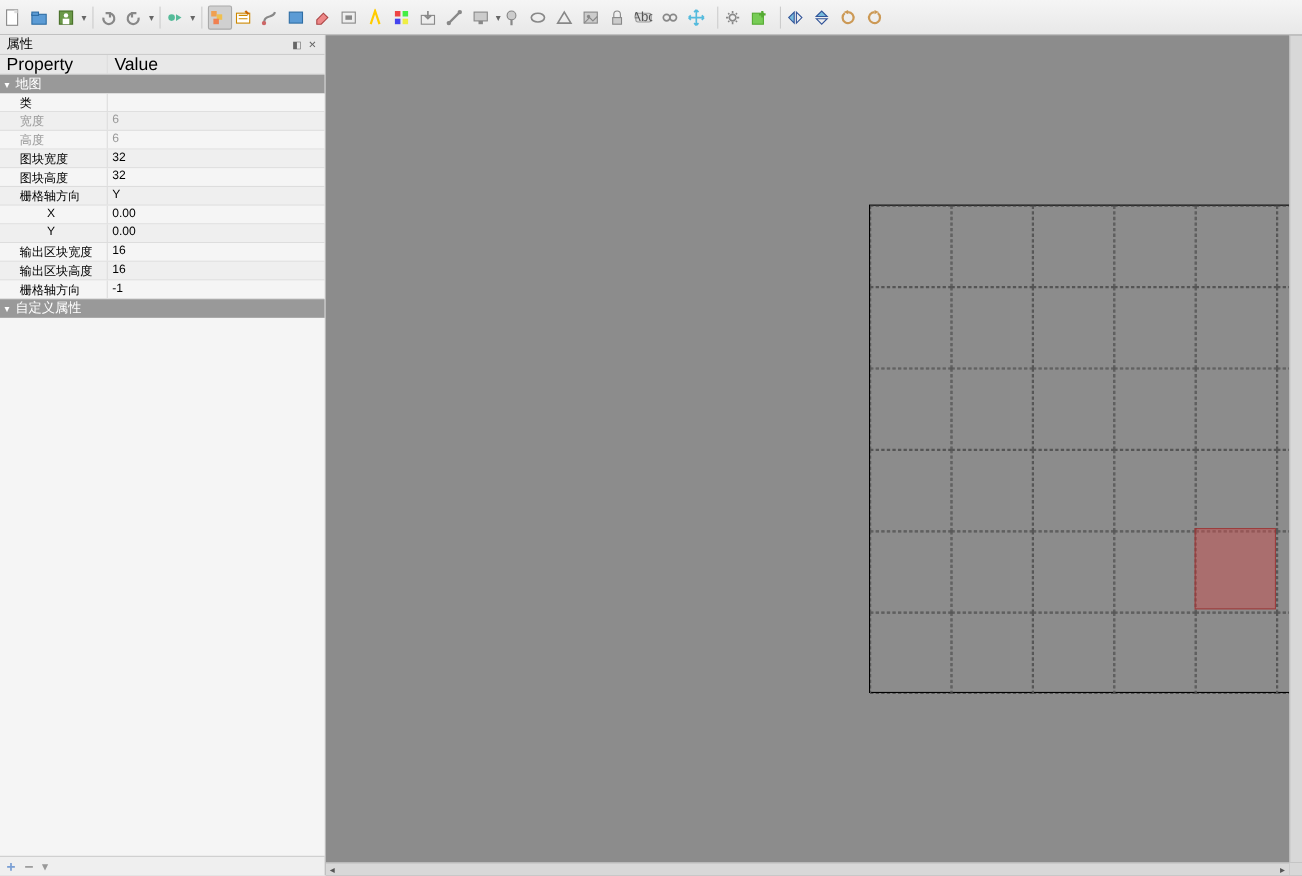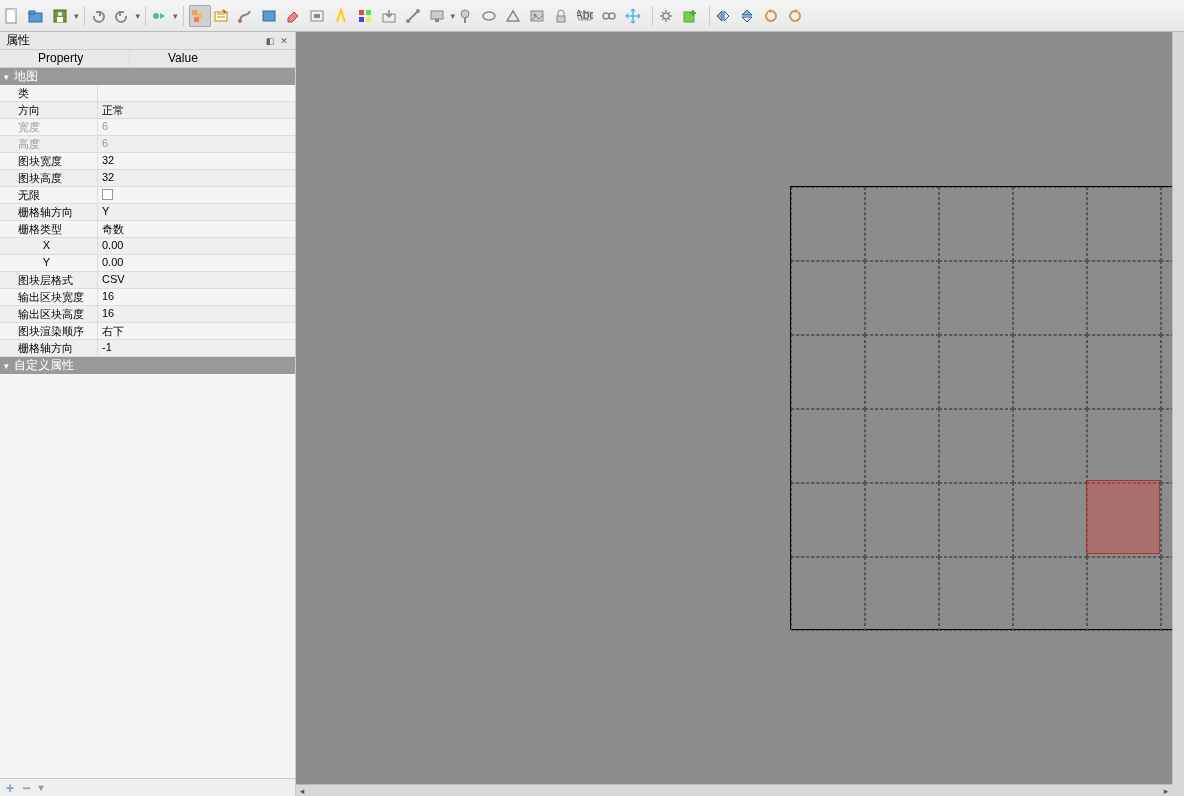--- a/index.html
+++ b/index.html
@@ -10,21 +10,21 @@
 .tb-btn.active { background: #d0d0d0; border: 1px solid #aaa; }
 .tb-sep { width: 1px; height: 20px; background: #ccc; margin: 0 3px; }
 .tb-drop { font-size: 9px; color: #666; margin-left: -2px; }
 
 .layout { display: flex; height: 764px; }
 .sidebar { width: 296px; background: #efefef; border-right: 1px solid #ccc; display: flex; flex-direction: column; }
 .panel-title { height: 18px; background: #e8e8e8; border-bottom: 1px solid #ccc; padding: 1px 6px; font-size: 12px; display: flex; align-items: center; justify-content: space-between; }
 .panel-title-ctrls { display: flex; gap: 4px; }
 .panel-title-ctrls span { width: 10px; height: 10px; font-size: 9px; color: #666; cursor: pointer; display: flex; align-items: center; justify-content: center; }
 .headers { display: flex; height: 18px; background: #e8e8e8; border-bottom: 1px solid #ccc; }
-.headers > div { padding: 1px 6px; font-size: 12px; margin-left: 32px; }
+.headers > div { padding: 1px 6px; font-size: 16px; }
 .col-p { width: 98px; border-right: 1px solid #ddd; }
 .col-v { flex: 1; }
 .section-hdr { height: 17px; background: #999; color: #fff; font-size: 11px; display: flex; align-items: center; padding-left: 4px; cursor: pointer; }
 .section-hdr .arrow { width: 10px; font-size: 9px; }
 .row { display: flex; height: 17px; border-bottom: 1px solid #ddd; background: #f5f5f5; }
 .row:nth-child(even){ background:#efefef; }
 .row .pcell { width: 98px; padding: 1px 4px 1px 18px; border-right: 1px solid #ddd; font-size: 11px; overflow: hidden; white-space: nowrap; }
 .row .vcell { flex: 1; padding: 1px 4px; font-size: 11px; overflow: hidden; white-space: nowrap; }
 .row.disabled .pcell, .row.disabled .vcell { color: #999; }
 .row.sub .pcell { padding-left: 32px; text-align:left; }
@@ -266,75 +266,55 @@
     </div>
     <div class="section-hdr">
         <span class="arrow">▾</span>
         <span>地图</span>
       </div>
     <div id="proprows">
         <div class="row">
           <div class="pcell">类</div>
           <div class="vcell"></div>
         </div>
-        <div class="row">
-          <div class="pcell">方向</div>
-          <div class="vcell">正常</div>
-        </div>
         <div class="row disabled">
           <div class="pcell">宽度</div>
           <div class="vcell">6</div>
         </div>
         <div class="row disabled">
           <div class="pcell">高度</div>
           <div class="vcell">6</div>
         </div>
         <div class="row">
           <div class="pcell">图块宽度</div>
           <div class="vcell">32</div>
         </div>
         <div class="row">
           <div class="pcell">图块高度</div>
           <div class="vcell">32</div>
         </div>
         <div class="row">
-          <div class="pcell">无限</div>
-          <div class="vcell"><span class="checkbox"></span></div>
-        </div>
-        <div class="row">
           <div class="pcell">栅格轴方向</div>
           <div class="vcell">Y</div>
-        </div>
-        <div class="row">
-          <div class="pcell">栅格类型</div>
-          <div class="vcell">奇数</div>
         </div>
         <div class="row sub centered">
           <div class="pcell">X</div>
           <div class="vcell">0.00</div>
         </div>
         <div class="row sub centered">
           <div class="pcell">Y</div>
           <div class="vcell">0.00</div>
         </div>
         <div class="row">
-          <div class="pcell">图块层格式</div>
-          <div class="vcell">CSV</div>
-        </div>
-        <div class="row">
           <div class="pcell">输出区块宽度</div>
           <div class="vcell">16</div>
         </div>
         <div class="row">
           <div class="pcell">输出区块高度</div>
           <div class="vcell">16</div>
-        </div>
-        <div class="row">
-          <div class="pcell">图块渲染顺序</div>
-          <div class="vcell">右下</div>
         </div>
         <div class="row">
           <div class="pcell">栅格轴方向</div>
           <div class="vcell">-1</div>
         </div>
       </div>
     <div class="section-hdr">
         <span class="arrow">▾</span>
         <span>自定义属性</span>
       </div>

